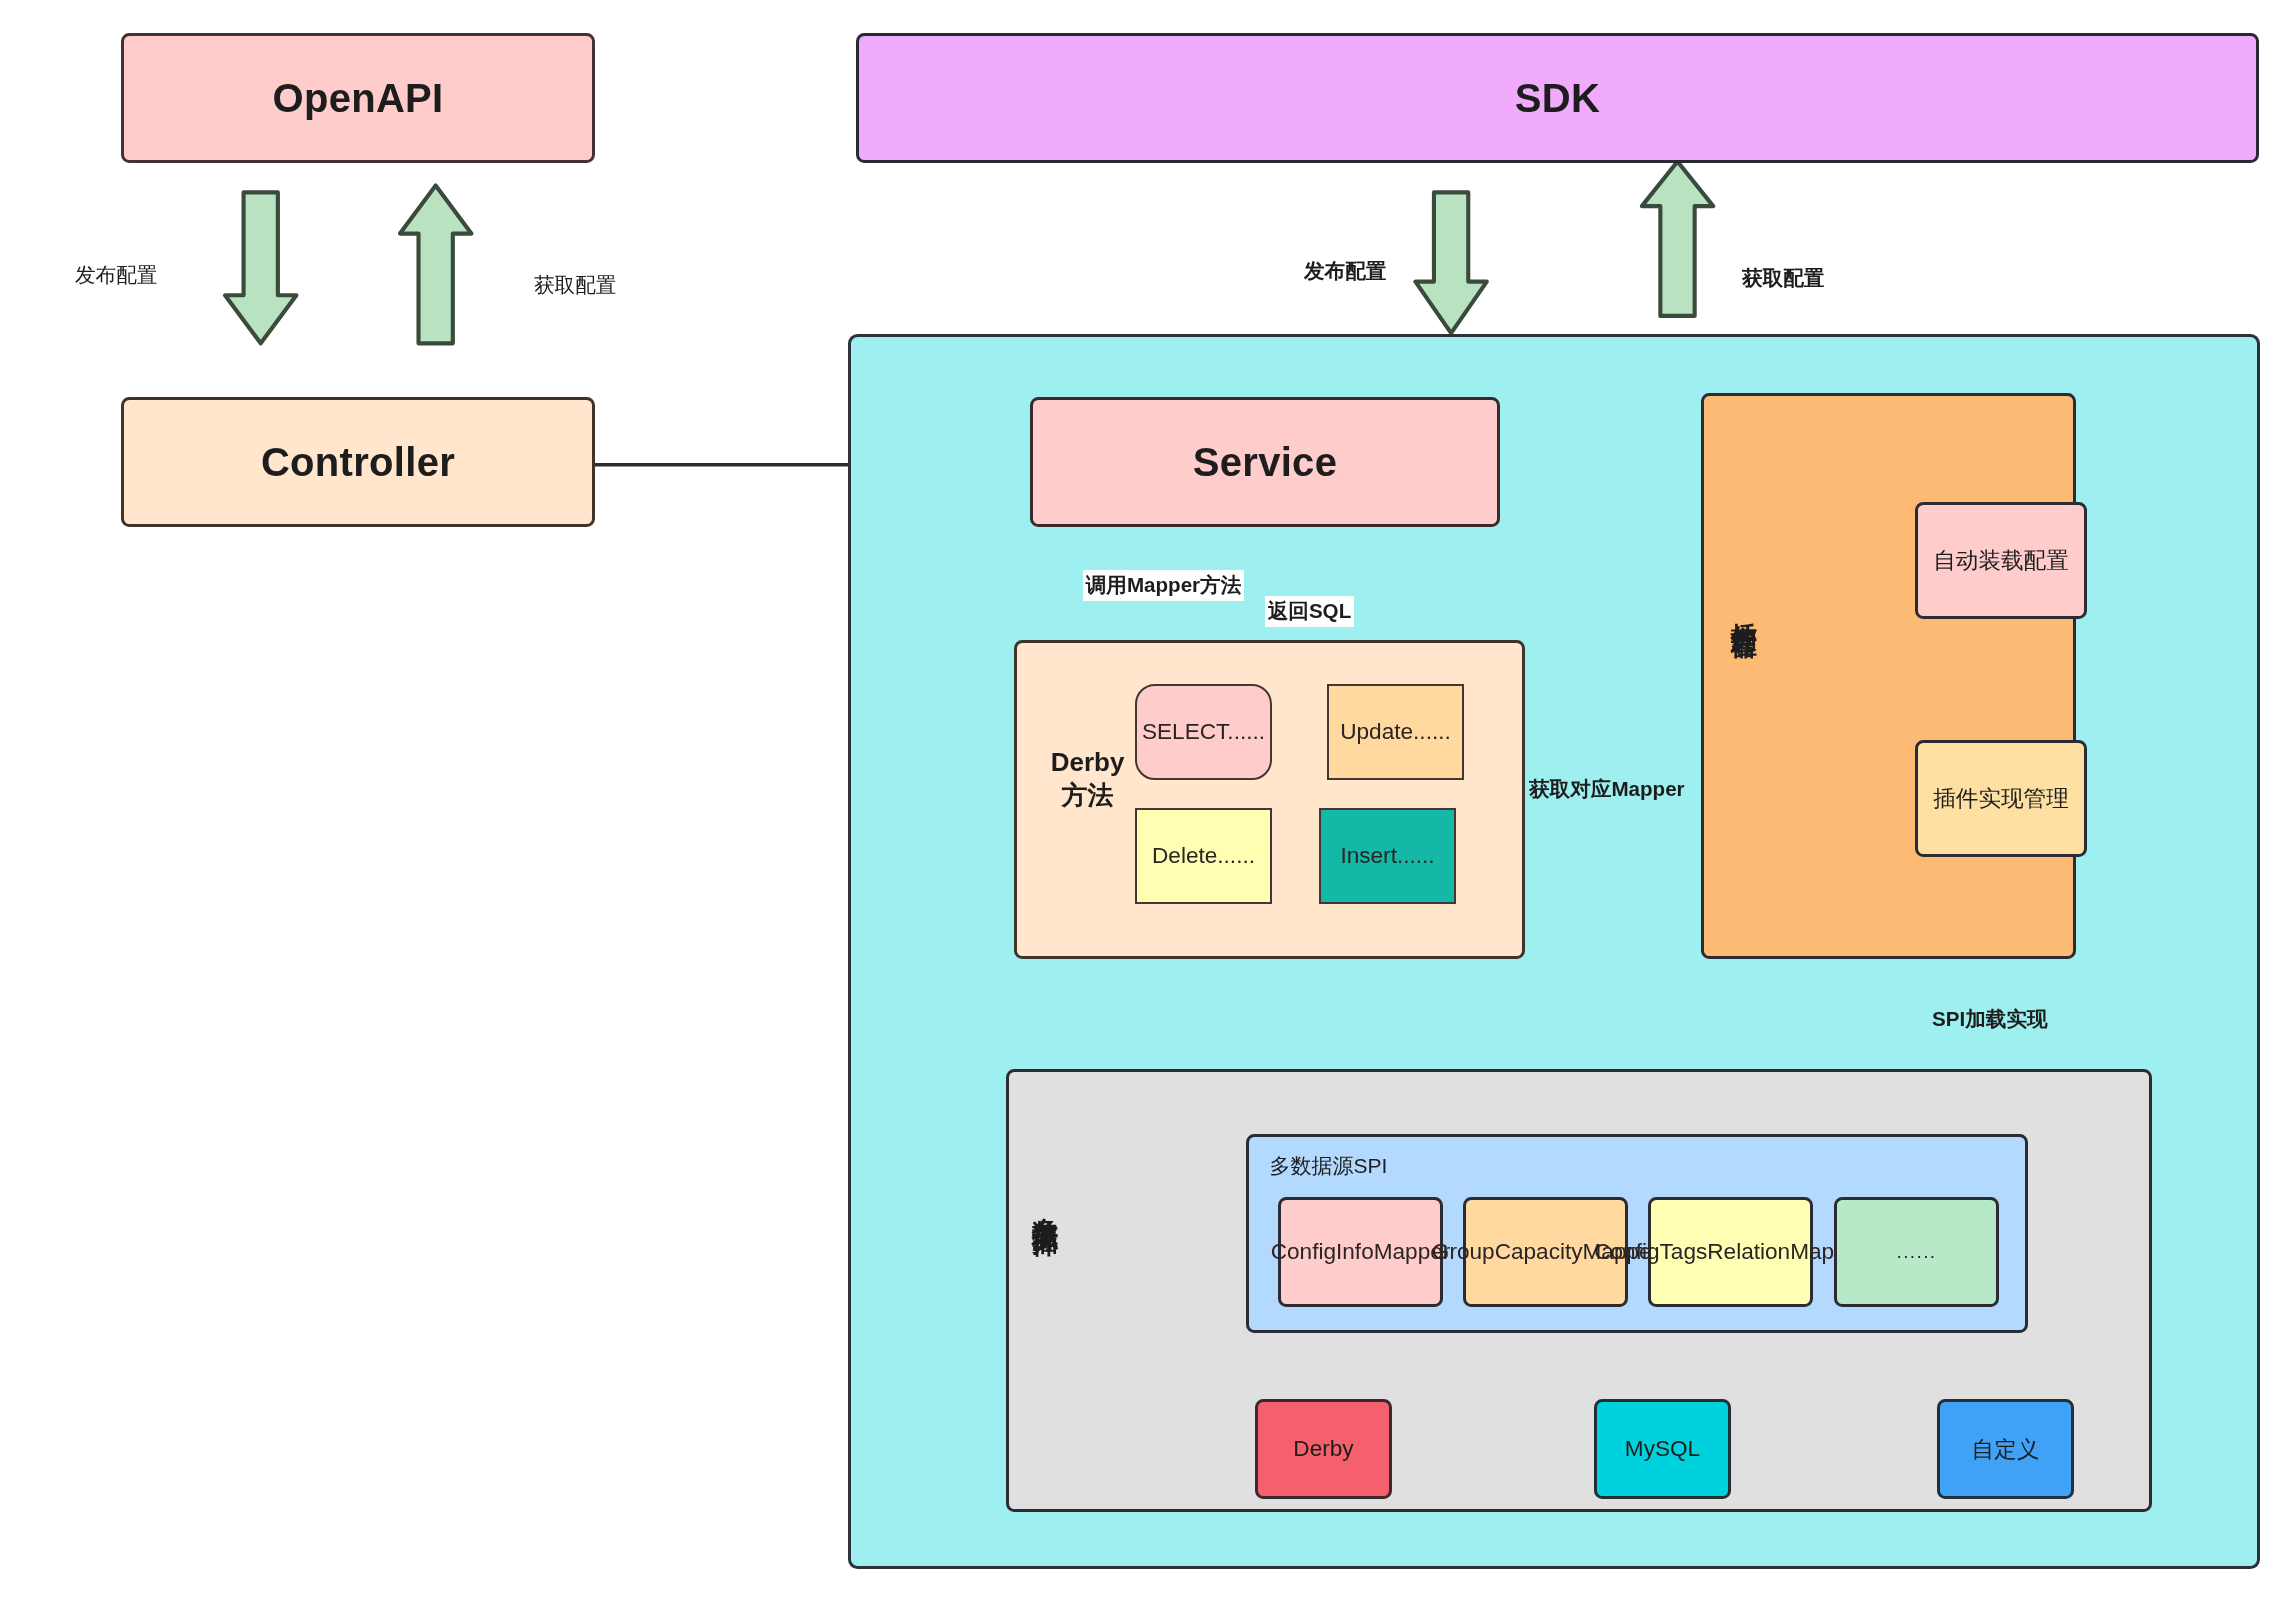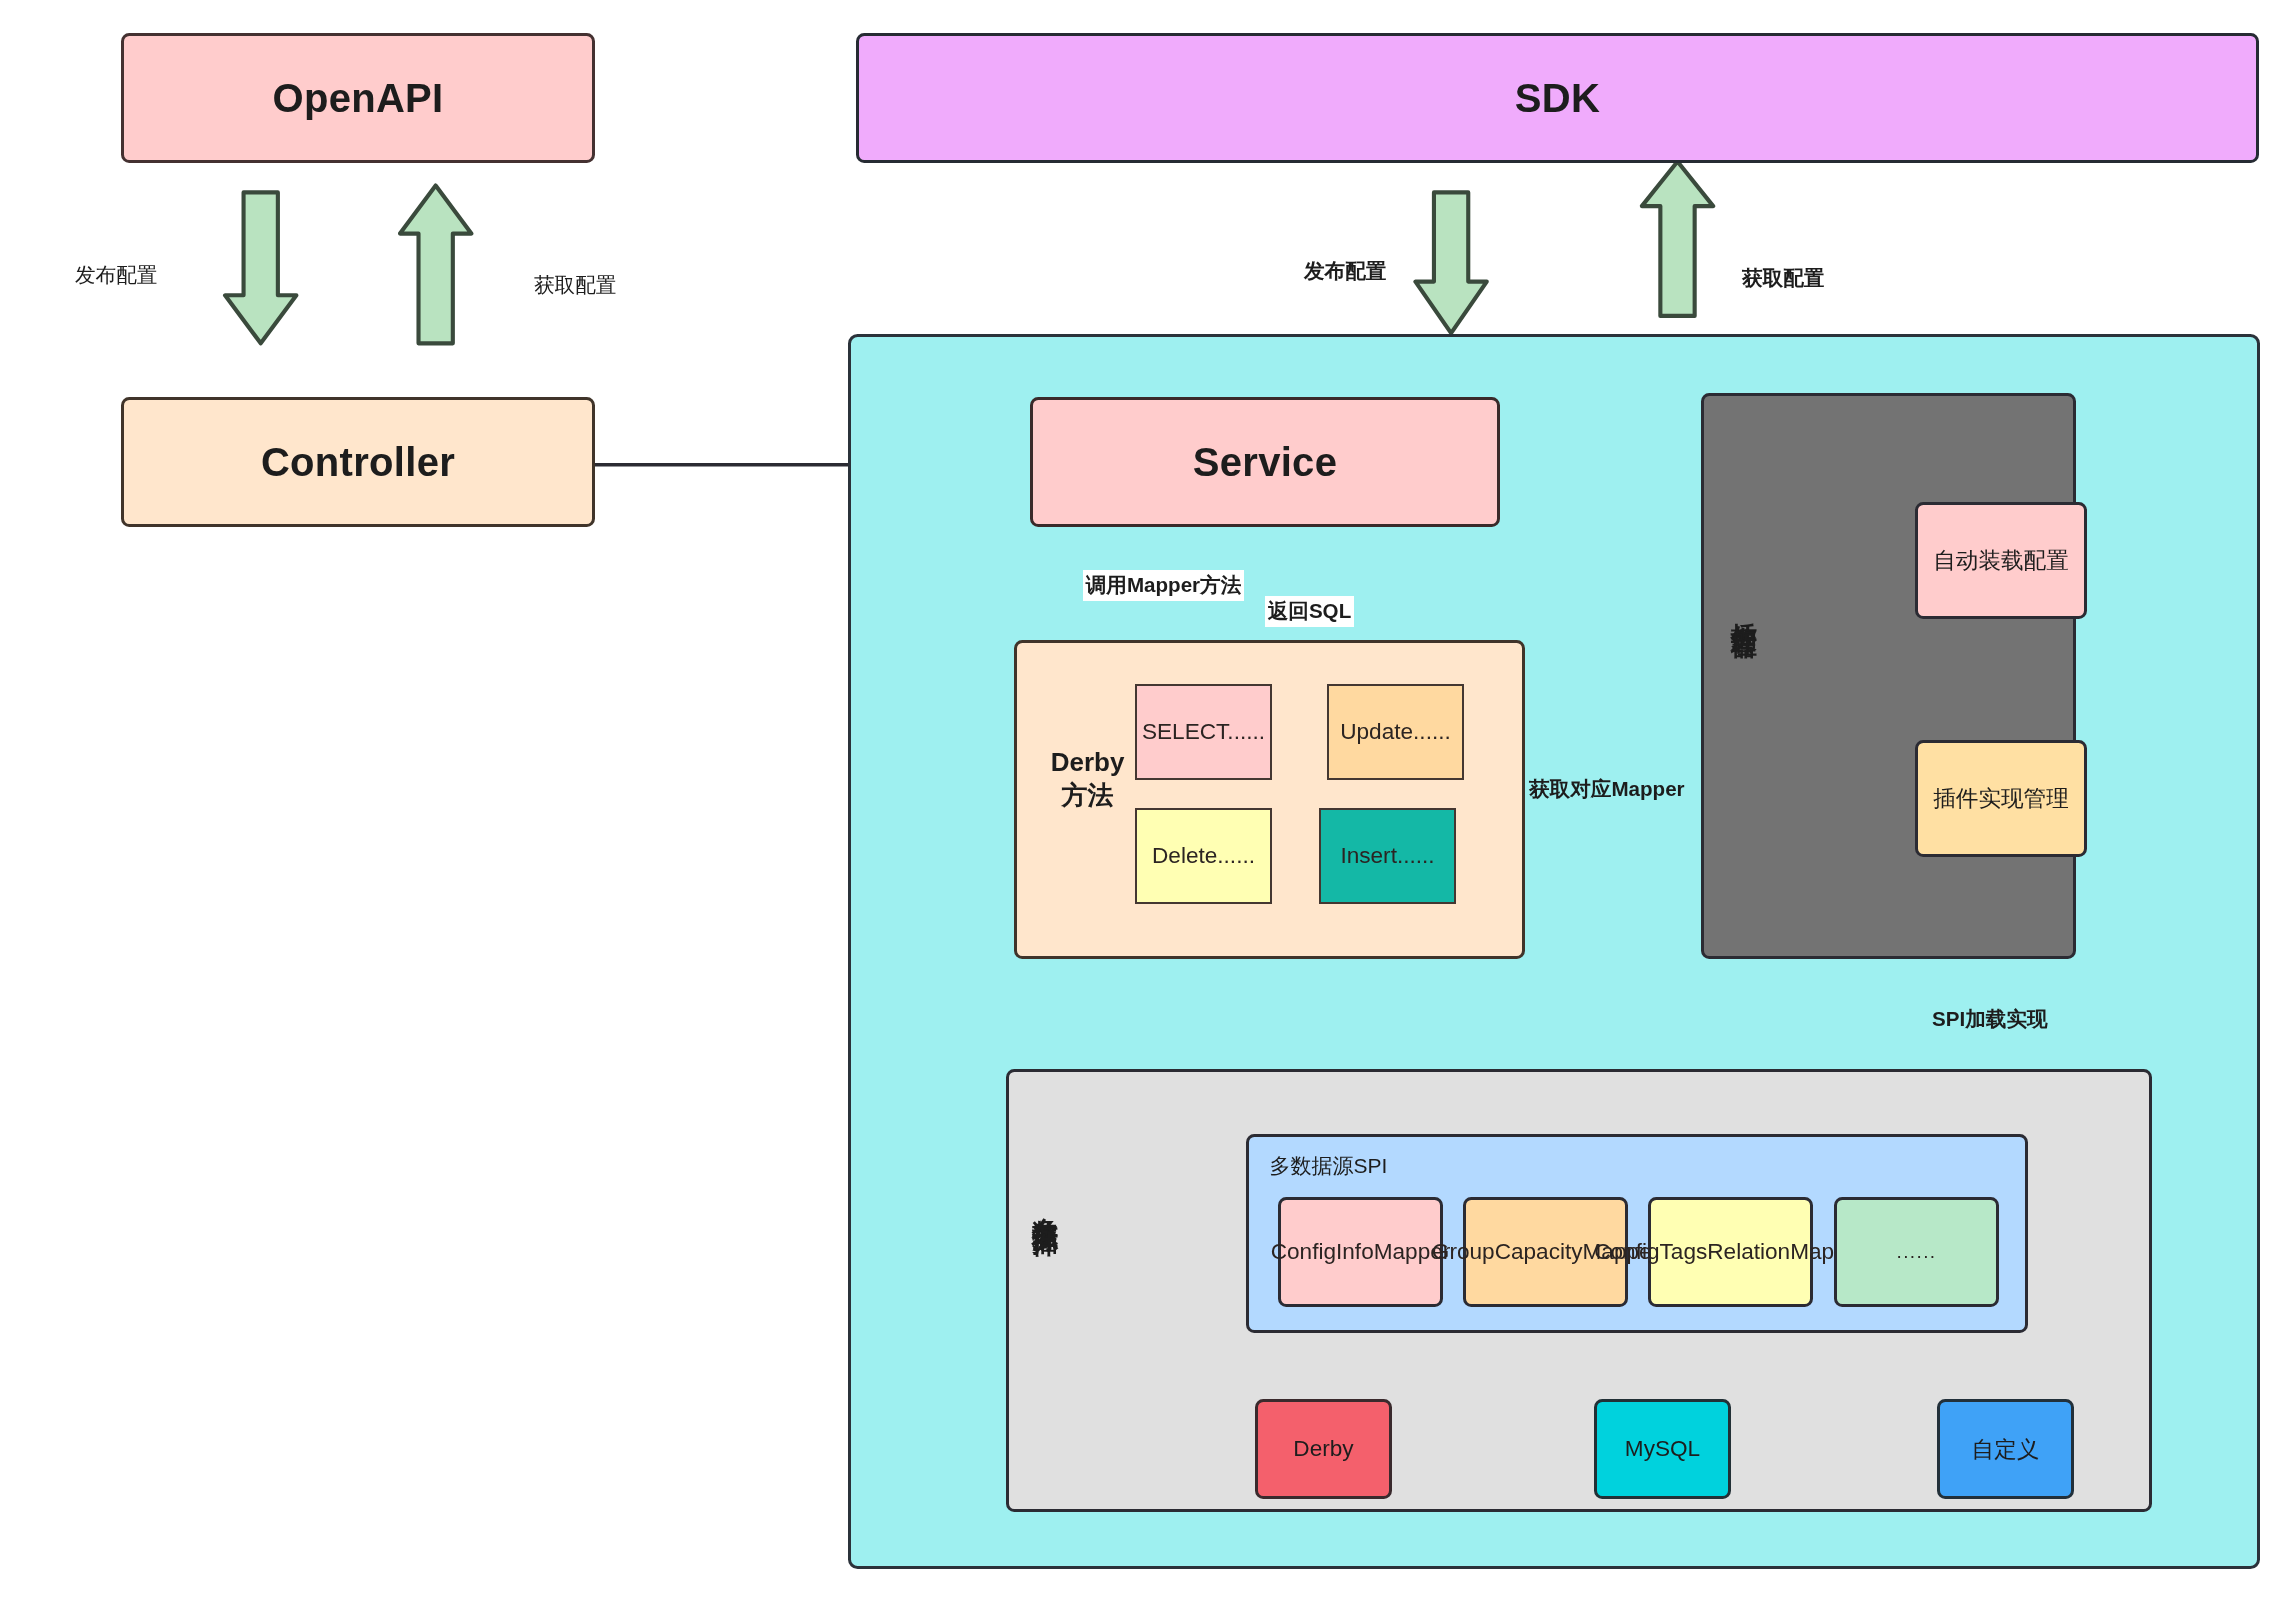--- a/index.html
+++ b/index.html
@@ -79,28 +79,28 @@
   .mapper-cell {
     position: absolute;
     box-sizing: border-box;
     border: 2.7px solid #443731;
     display: flex;
     align-items: center;
     justify-content: center;
     font-size: 22.6px;
     color: #2b2422;
   }
-  .cell-select { left: 118px; top: 41px; width: 137px; height: 96px; background: #ffcccc; }
+  .cell-select { left: 118px; top: 41px; width: 137px; height: 96px; background: #ffcccc; border-radius: 20px; }
   .cell-update { left: 310px; top: 41px; width: 137px; height: 96px; background: #ffd9a0; }
   .cell-delete { left: 118px; top: 165px; width: 137px; height: 96px; background: #ffffb3; }
   .cell-insert { left: 302px; top: 165px; width: 137px; height: 96px; background: #14b8a6; }
 
   .plugin-manager {
     left: 1701px; top: 393px; width: 375px; height: 566px;
-    background: #737373;
+    background: #fdba74;
     border-color: #2b2b33;
     display: block;
   }
   .plugin-vlabel {
     position: absolute;
     left: 20.6px; top: 206px;
     width: 36px;
     font-weight: bold;
     font-size: 26px;
     line-height: 1.26;

